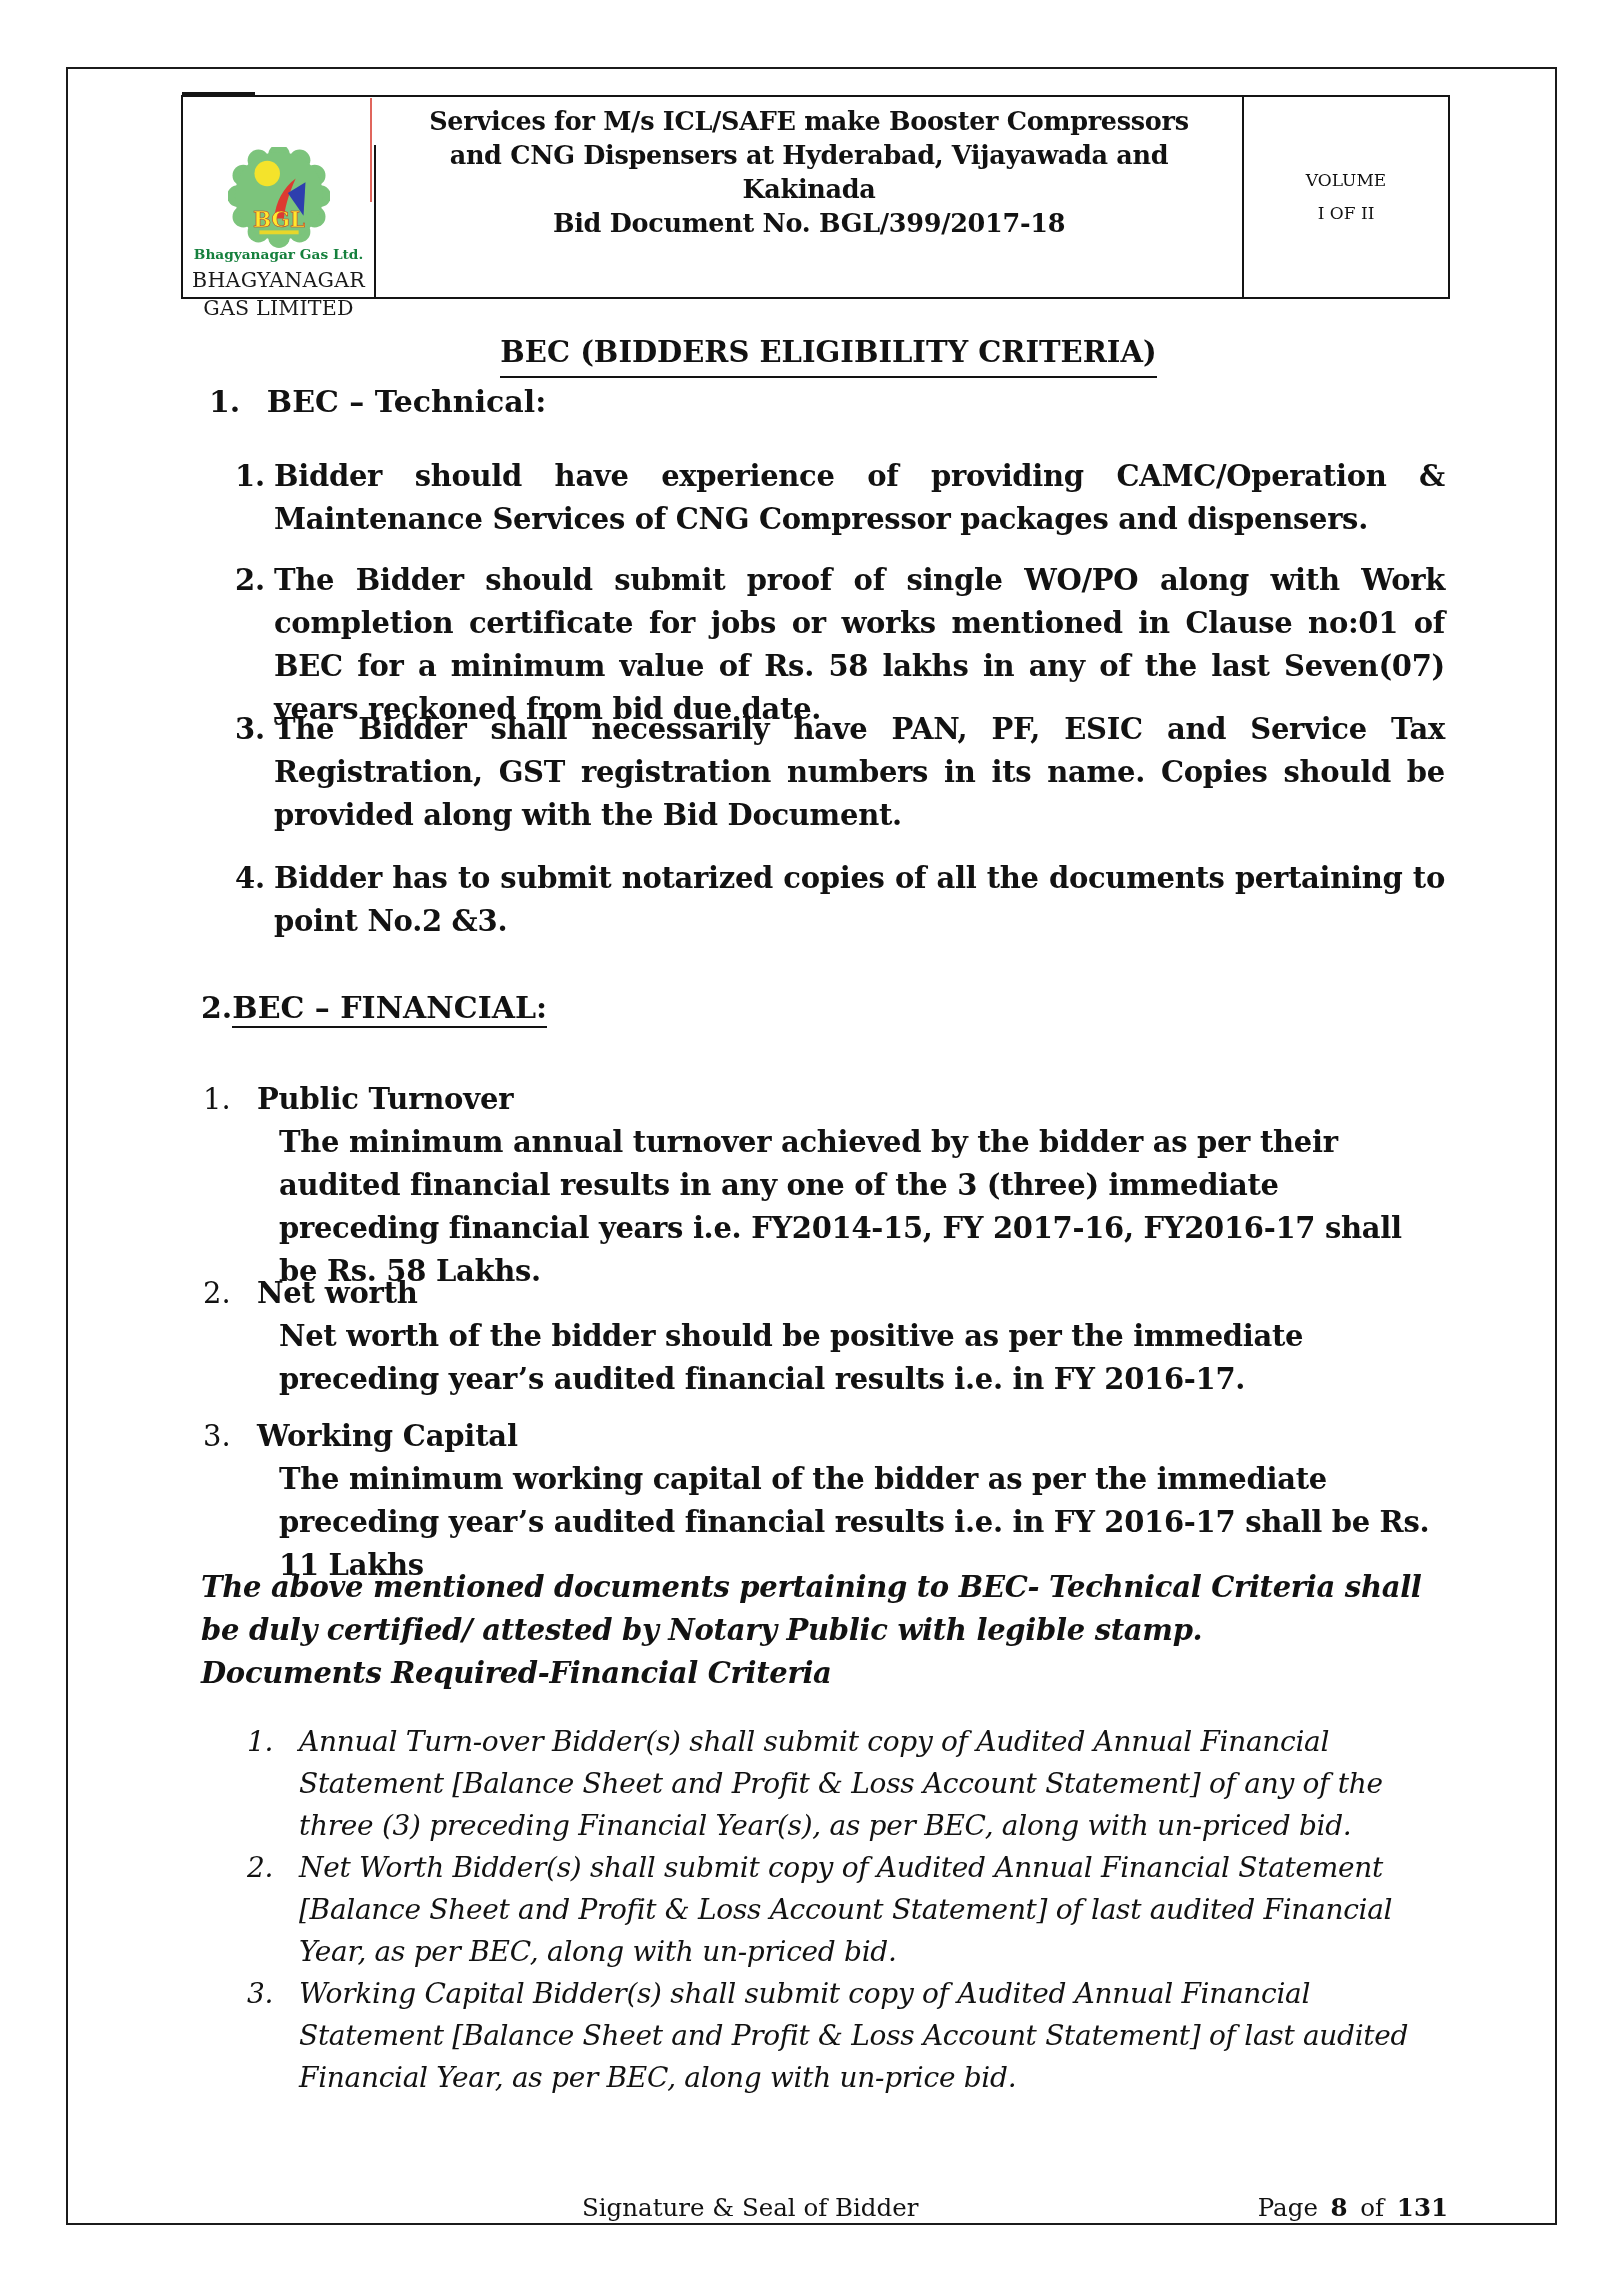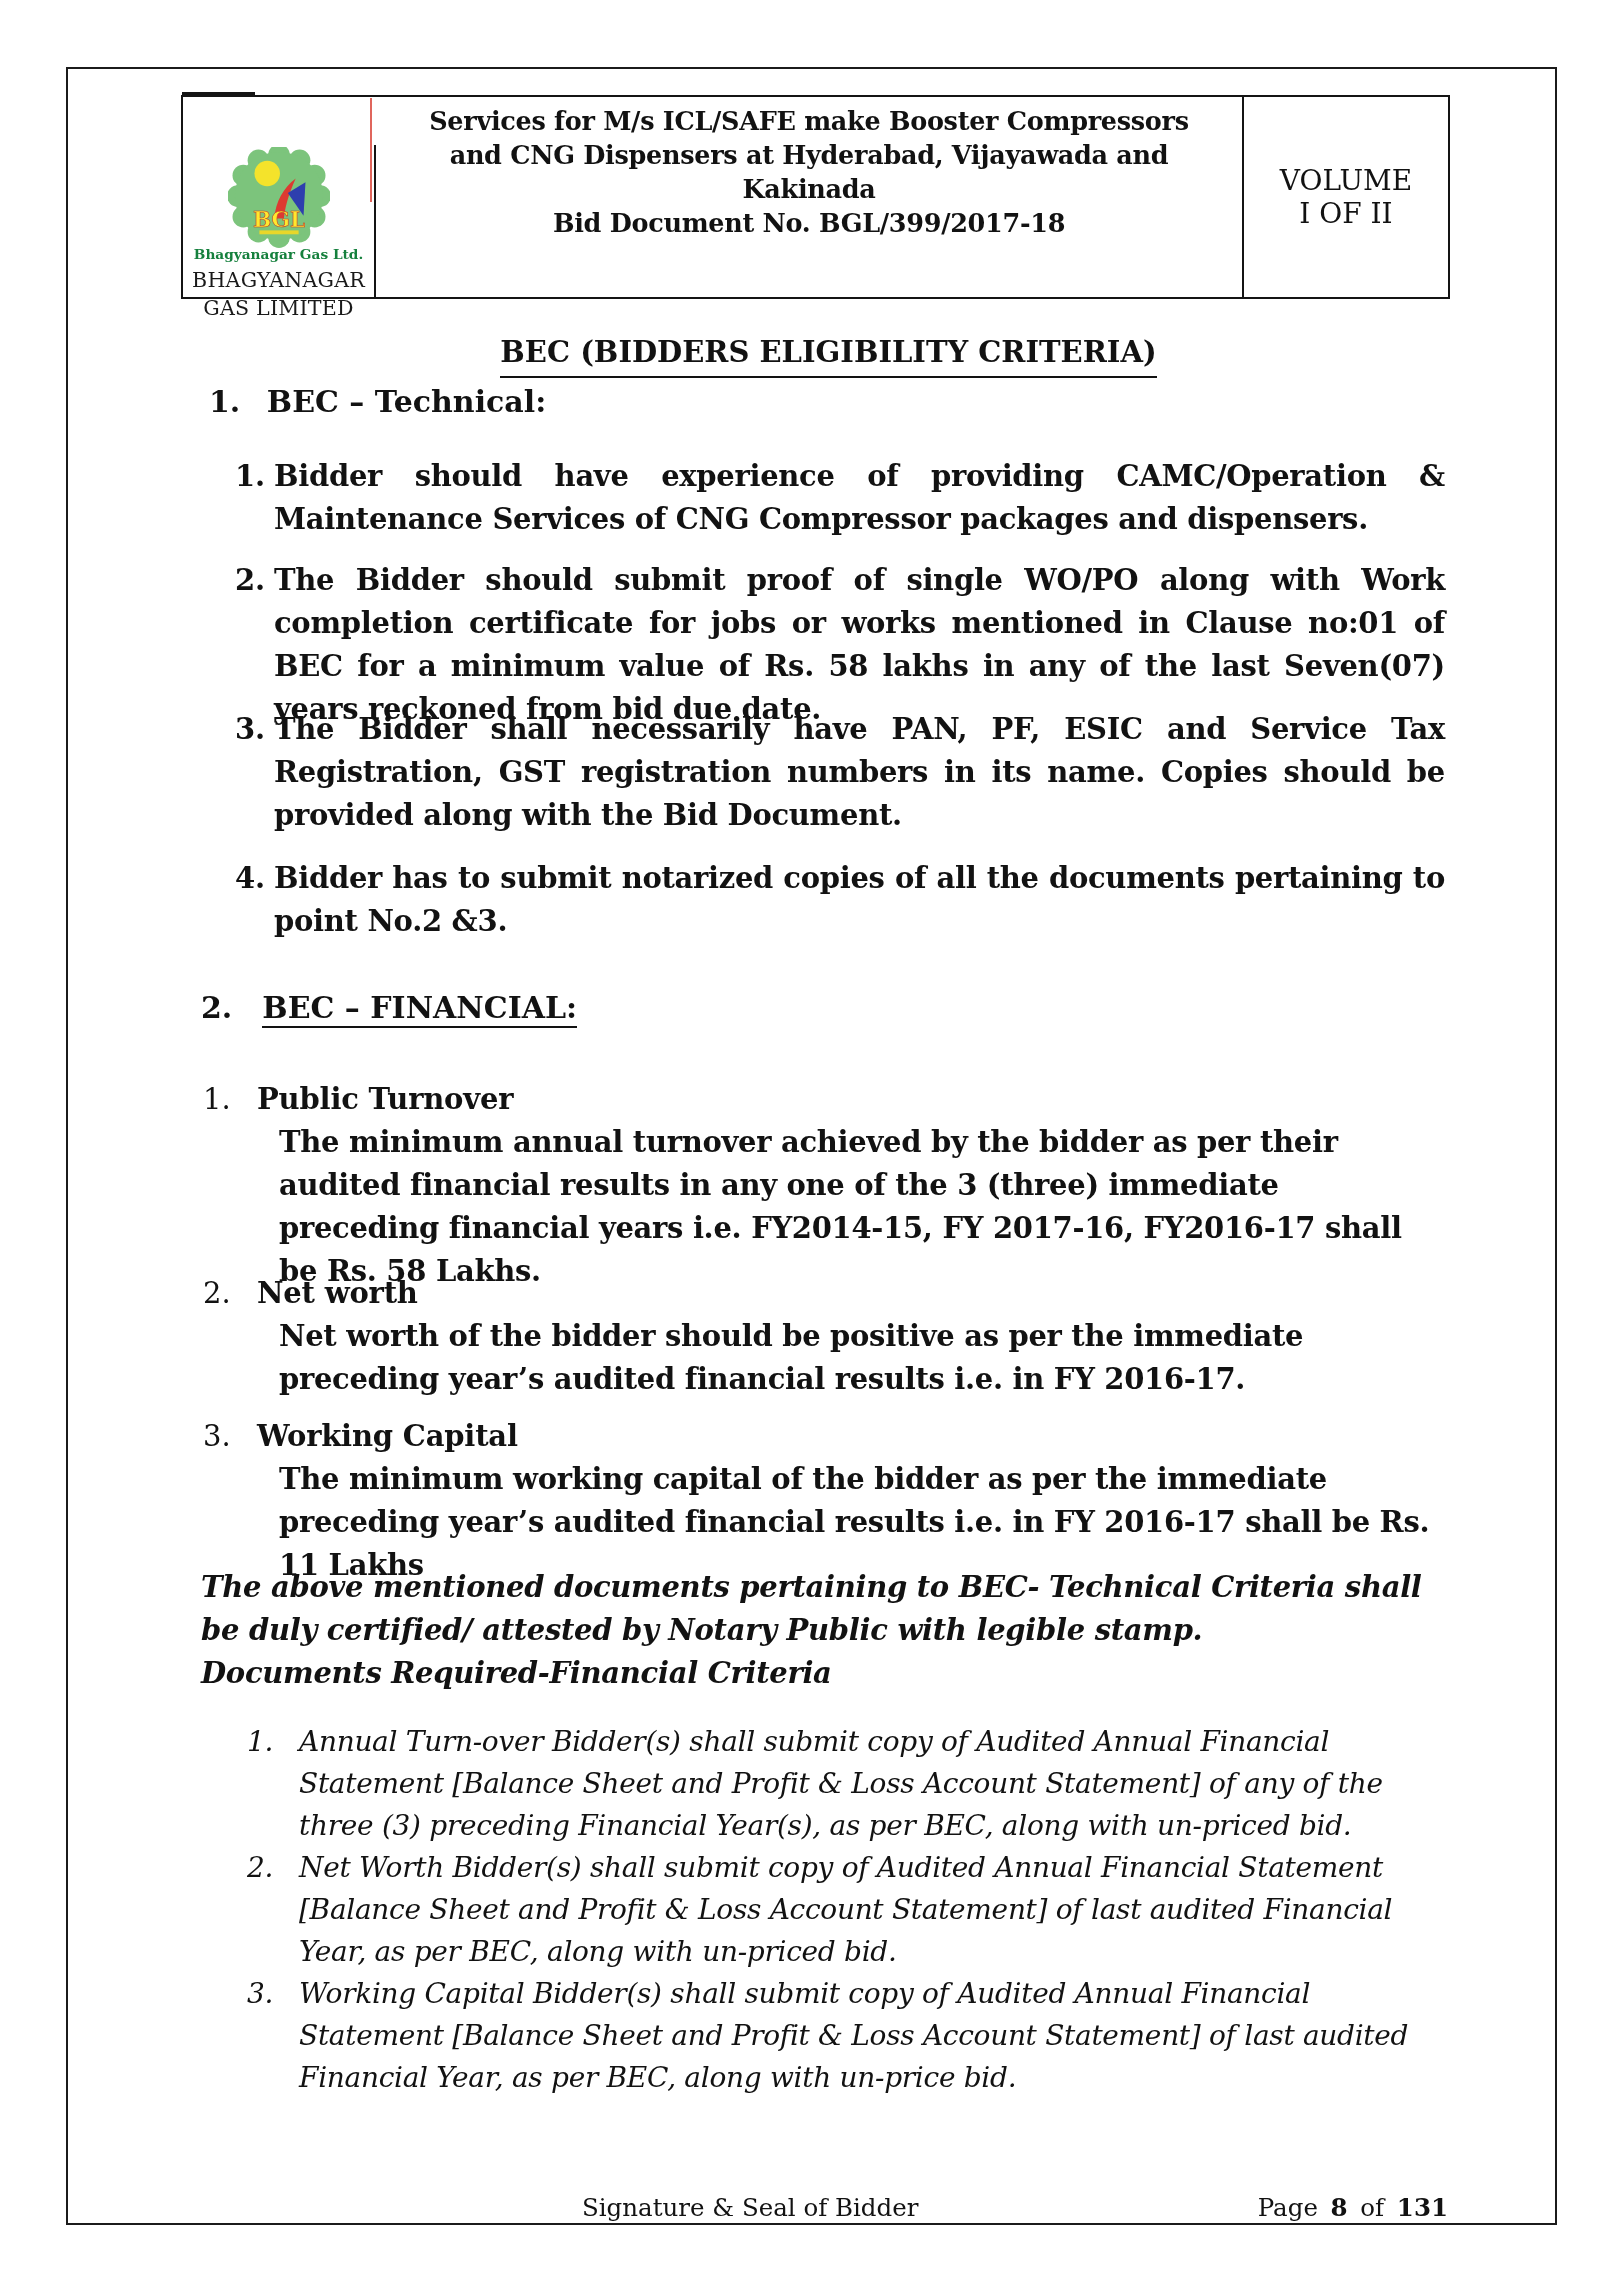--- a/index.html
+++ b/index.html
@@ -17,31 +17,31 @@
     position:absolute;left:181px;top:95px;width:1269px;height:204px;
     border:2.9px solid #141414;box-sizing:border-box;display:flex;background:#fff;
   }
   .cell-logo{width:193px;border-right:2.9px solid #141414;box-sizing:border-box;text-align:center;position:relative;margin-top:48px;}
   .cell-title{flex:1;box-sizing:border-box;text-align:center;padding-top:6.9px;}
   .cell-volume{width:206px;border-left:2.9px solid #141414;box-sizing:border-box;display:flex;flex-direction:column;justify-content:center;align-items:center;}
   .logo-wrap{margin-top:2px;line-height:0;}
   .logo-caption{font-size:13.7px;font-weight:bold;color:#15803d;line-height:15.7px;margin-top:-2px;}
   .company-name{font-size:20.6px;line-height:28px;color:#1a1a1a;margin-top:2.9px;letter-spacing:0.2px;}
   .title-line{font-size:25.5px;font-weight:bold;line-height:34px;letter-spacing:-0.3px;}
-  .volume-line{font-size:28px;line-height:33px;}
+  .volume-line{font-size:17px;line-height:33px;}
   .artifact-bar{position:absolute;left:182px;top:92px;width:73px;height:5.9px;background:#141414;}
   .artifact-redline{position:absolute;left:370px;top:98px;width:2px;height:104px;background:#e0655c;}
   
   .main-title{position:absolute;left:211px;top:333px;width:1235px;text-align:center;font-size:29px;font-weight:bold;line-height:39px;}
   .main-title .u{border-bottom:2.9px solid #121212;padding-bottom:7px;}
   .sec-head{position:absolute;font-weight:bold;white-space:nowrap;}
   .sec-head-1{left:209px;top:380px;font-size:30px;line-height:43px;}
   .sec-head-1 .txt{margin-left:26.5px;}
   .sec-head-2{left:201px;top:986px;font-size:30px;line-height:43px;}
-  .sec-head-2 .txt{margin-left:30px;border-bottom:2.9px solid #121212;padding-bottom:1px;}
+  .sec-head-2 .txt{border-bottom:2.9px solid #121212;padding-bottom:1px;}
   .tech-item{position:absolute;left:235px;width:1210px;font-weight:bold;font-size:29px;line-height:43px;letter-spacing:-0.3px;}
   .tech-item .num{position:absolute;left:0;top:0;}
   .tech-item .txt{display:block;margin-left:39px;text-align:justify;}
   .fin-item{position:absolute;left:203px;width:1243px;font-size:29px;line-height:43px;}
   .fin-item .num{position:absolute;left:0;top:0;}
   .fin-item .fin-heading{display:block;margin-left:54px;font-weight:bold;letter-spacing:-0.2px;}
   .fin-item .txt{display:block;margin-left:76px;font-weight:bold;letter-spacing:-0.3px;max-width:1166px;}
   .notes{position:absolute;left:201px;top:1566px;width:1240px;font-style:italic;font-weight:bold;font-size:29px;line-height:43px;letter-spacing:-0.3px;}
   .doc-list{position:absolute;left:247px;top:1721px;width:1189px;font-style:italic;font-size:28px;line-height:42px;letter-spacing:-0.3px;}
   .doc-item{position:relative;padding-left:52px;box-sizing:border-box;}

